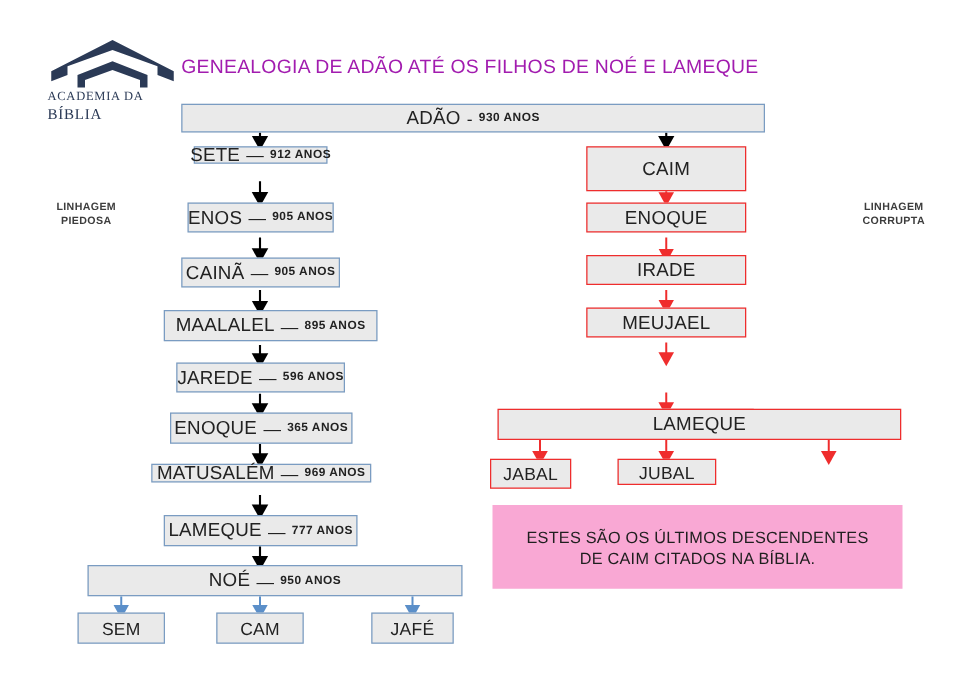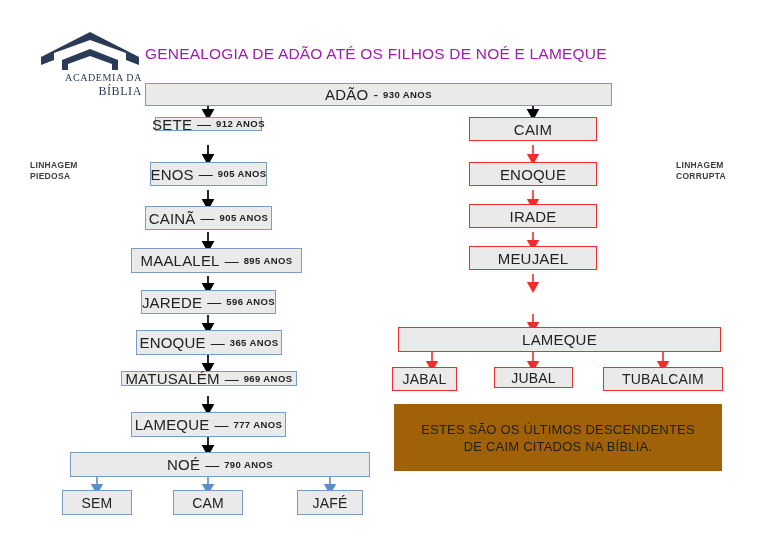--- a/index.html
+++ b/index.html
@@ -12,38 +12,38 @@
     font-family: "Liberation Sans", sans-serif;
     overflow: hidden;
     position: relative;
   }
   #canvas { position: absolute; left: 0; top: 0; width: 768px; height: 543px; }
 
   
   .logo-wrap { position: absolute; left: 38px; top: 30px; width: 104px; height: 78px; }
   .logo-mark { position: absolute; left: 0; top: 0; width: 104px; height: 42px; }
   .logo-line1, .logo-line2 {
-    position: absolute; left: 0; width: 104px; text-align: right;
+    position: absolute; left: 0; width: 104px; text-align: left;
     font-family: "Liberation Serif", serif; color: #2b3a56;
     letter-spacing: 0.6px; white-space: nowrap;
   }
   .logo-line1 { top: 42px; font-size: 10px; }
   .logo-line2 { top: 54px; font-size: 12px; }
 
   
   .title {
     position: absolute; left: 145px; top: 45px;
     font-size: 15.5px; color: #a21caf; letter-spacing: 0.2px;
     white-space: nowrap;
   }
 
   
   .side-label {
     position: absolute; font-size: 8.5px; font-weight: bold;
-    color: #3d3d3d; line-height: 11px; 
+    color: #3d3d3d; line-height: 11px; text-align: center;
     letter-spacing: 0.3px; white-space: pre-line;
   }
   .side-label.left  { left: 30px;  top: 160px; width: 78px; }
   .side-label.right { left: 676px; top: 160px; width: 78px; }
 
   
   .node {
     position: absolute;
     background: #eaeaea;
     display: flex; align-items: center; justify-content: center;
@@ -55,21 +55,21 @@
 
   .nm   { font-size: 15px; color: #222222; letter-spacing: 0.2px; }
   .dash { font-size: 14px; color: #222222; margin: 0 5px; }
   .yrs  { font-size: 9.5px; font-weight: bold; color: #222222; letter-spacing: 0.4px; }
 
   .node.small .nm { font-size: 14px; }
 
   
   .note {
     position: absolute;
-    background: #a16207;
+    background: #f9a8d4;
     display: flex; align-items: center; justify-content: center;
     text-align: center;
     font-size: 13px; color: #1f1f1f; line-height: 17px;
     letter-spacing: 0.2px;
     padding: 4px 22px;
   }
 
   
   #wires { position: absolute; left: 0; top: 0; width: 768px; height: 543px; pointer-events: none; }
 </style>
@@ -194,34 +194,34 @@
 
   <div class="node blue" style="left:131px; top:412px; width:155px; height:25px;">
     <span class="nm">LAMEQUE</span>
     <span class="dash">—</span>
     <span class="yrs">777 ANOS</span>
   </div>
 
   <div class="node blue" style="left:70px; top:452px; width:300px; height:25px;">
     <span class="nm">NOÉ</span>
     <span class="dash">—</span>
-    <span class="yrs">790 ANOS</span>
+    <span class="yrs">950 ANOS</span>
   </div>
 
   <div class="node blue small" style="left:62px; top:490px; width:70px; height:25px;">
     <span class="nm">SEM</span>
   </div>
   <div class="node blue small" style="left:173px; top:490px; width:70px; height:25px;">
     <span class="nm">CAM</span>
   </div>
   <div class="node blue small" style="left:297px; top:490px; width:66px; height:25px;">
     <span class="nm">JAFÉ</span>
   </div>
 
-  <div class="node red" style="left:469px; top:117px; width:128px; height:24px;text-align:center;">
+  <div class="node red" style="left:469px; top:117px; width:128px; height:36px;text-align:center;">
     <span class="nm">CAIM</span>
   </div>
   <div class="node red" style="left:469px; top:162px; width:128px; height:24px;">
     <span class="nm">ENOQUE</span>
   </div>
   <div class="node red" style="left:469px; top:204px; width:128px; height:24px;">
     <span class="nm">IRADE</span>
   </div>
   <div class="node red" style="left:469px; top:246px; width:128px; height:24px;">
     <span class="nm">MEUJAEL</span>
@@ -232,19 +232,16 @@
   <div class="node red" style="left:398px; top:327px; width:323px; height:25px;">
     <span class="nm">LAMEQUE</span>
   </div>
 
   <div class="node red small" style="left:392px; top:367px; width:65px; height:24px;">
     <span class="nm">JABAL</span>
   </div>
   <div class="node red small" style="left:494px; top:367px; width:79px; height:21px;">
     <span class="nm">JUBAL</span>
   </div>
-  <div class="node red small" style="left:603px; top:367px; width:120px; height:24px;">
-    <span class="nm">TUBALCAIM</span>
-  </div>
 
   <div class="note" style="left:394px; top:404px; width:328px; height:67px;">ESTES SÃO OS ÚLTIMOS DESCENDENTES DE CAIM CITADOS NA BÍBLIA.</div>
 
 </div>
 
 </body></html>

